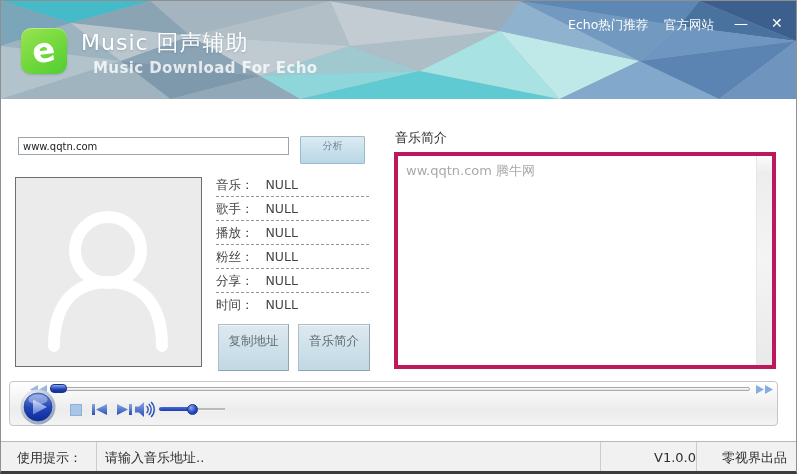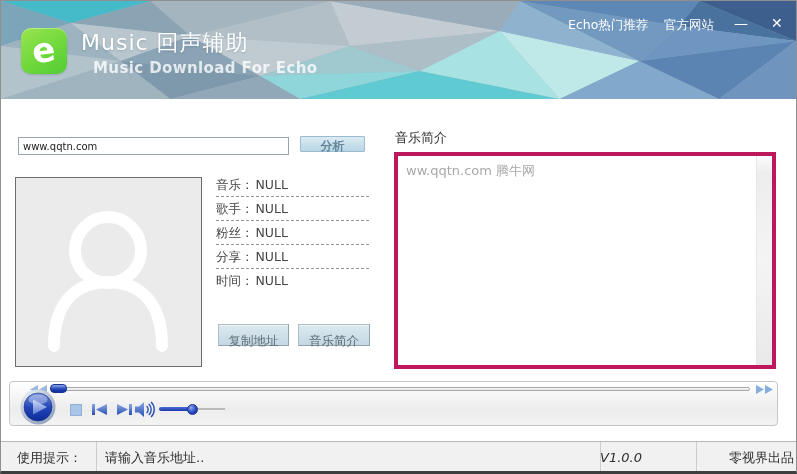--- a/index.html
+++ b/index.html
@@ -19,37 +19,37 @@
   .app-subtitle { position:absolute; left:92px; top:58px; color:rgba(255,255,255,.78); font-size:15px; letter-spacing:.4px; white-space:nowrap;font-weight:bold; }
   .nav-link { position:absolute; top:16px; color:#ffffff; font-size:12.5px; cursor:pointer; white-space:nowrap; }
   .nav-hot { left:567px; } .nav-site { left:663px; }
   .win-btn { position:absolute; top:14px; color:#ffffff; font-size:14px; cursor:pointer; line-height:16px; }
   .btn-min { left:733px; } .btn-close { left:770px; }
 
   
   .url-input { position:absolute; left:17px; top:136px; width:271px; height:18px; border:1px solid #9aa4ab;
                font-size:10px; padding:0 4px; color:#222; box-sizing:border-box; background:#fff; outline:none;
                font-family:"DejaVu Sans","Liberation Sans",sans-serif; }
-  .analyze-btn { position:absolute; left:299px; top:135px; width:65px; height:16px;
+  .analyze-btn { position:absolute; left:299px; top:135px; width:65px; height:28px;
                  background:linear-gradient(#dcebf2,#b9d6e5); border:1px solid #9bbccf; border-radius:1px;
-                 color:#64879c; font-size:12px; text-align:center; line-height:18px; cursor:pointer; box-sizing:border-box;font-weight:bold; }
+                 color:#64879c; font-size:10px; text-align:center; line-height:18px; cursor:pointer; box-sizing:border-box; }
 
   
   .avatar-box { position:absolute; left:14px; top:176px; width:187px; height:190px; background:#ebebeb;
                 border:1px solid #6e6e6e; box-sizing:border-box; }
   .avatar-box svg { position:absolute; left:0; top:0; }
 
   
   .info-col { position:absolute; left:215px; top:172px; width:153px; }
   .info-row { height:23px; line-height:23px; font-size:12.5px; color:#454545; border-bottom:1px dashed #979797; white-space:nowrap; }
   .info-row.last { border-bottom:none; }
-  .info-row .lab { margin-right:2px;text-align:center; }
-
-  
-  .action-btn { position:absolute; top:323px; height:22px; background:linear-gradient(#dde9ef,#c2d8e4);
+  .info-row .lab { margin-right:12px;text-align:center; }
+
+  
+  .action-btn { position:absolute; top:323px; height:47px; background:linear-gradient(#dde9ef,#c2d8e4);
                 border:1px solid #aebfc8; border-right-color:#93a5af; border-bottom-color:#93a5af;
                 color:#5e6b72; font-size:12.5px; text-align:center; line-height:31px; cursor:pointer;
                 box-shadow:inset 0 1px 0 #eef5f8; box-sizing:border-box; }
   .copy-btn { left:217px; width:71px; }
   .download-btn { left:297px; width:72px; }
 
   
   .intro-title { position:absolute; left:394px; top:128px; font-size:13px; color:#2d2d2d; }
   .intro-box { position:absolute; left:393px; top:151px; width:382px; height:217px; background:#fff;
                border:4px solid #be185d; box-sizing:border-box; }
@@ -76,22 +76,22 @@
   .vol-fill  { position:absolute; left:0; top:5px; width:34px; height:4px; background:linear-gradient(#4a6cd4,#1c3cae); border-radius:2px; }
   .vol-thumb { position:absolute; left:28px; top:2px; width:11px; height:11px; border-radius:50%;
                background:radial-gradient(circle at 35% 30%, #8fa9ea, #2a4ac0 55%, #12309c); border:1px solid #1a3590; box-sizing:border-box; }
 
   
   .statusbar { position:absolute; left:0; right:0; top:440px; height:31px; background:#f1f1f1;
                border-top:1px solid #b9b9b9; font-size:13px; color:#2e2e2e; }
   .statusbar .txt { position:absolute; top:0; line-height:31px; white-space:nowrap; }
   .hint-label { left:16px; }
   .hint-text { left:104px; }
-  .version { left:599px; width:96px; text-align:left;font-style:italic; }
-  .publisher { left:721px; right:2px; text-align:right;font-family:Liberation Serif, serif; }
+  .version { left:599px; width:96px; text-align:right; }
+  .publisher { left:721px; right:2px; text-align:left;font-family:Liberation Serif, serif; }
   .sep { position:absolute; top:0; width:1px; height:100%; background:#cccccc; }
   .sep1 { left:95px; } .sep2 { left:599px; } .sep3 { left:695px; }
 </style>
 </head>
 <body>
 
 <div class="window">
 
   <div class="header">
     <svg class="bg" viewBox="0 0 797 98" preserveAspectRatio="none">
@@ -144,20 +144,21 @@
   <div class="avatar-box">
     <svg width="185" height="188" viewBox="0 0 185 188">
       <circle cx="92" cy="72" r="33" fill="none" stroke="#ffffff" stroke-width="12"></circle>
       <path d="M38 168 C38 118 66 104 92 104 C118 104 146 118 146 168" fill="none" stroke="#ffffff" stroke-width="12" stroke-linecap="round"></path>
     </svg>
   </div>
 
   <div class="info-col">
     <div class="info-row"><span class="lab">音乐：</span><span>NULL</span></div>
     <div class="info-row"><span class="lab">歌手：</span><span>NULL</span></div>
+    <div class="info-row"><span class="lab">播放：</span><span>NULL</span></div>
     <div class="info-row"><span class="lab">粉丝：</span><span>NULL</span></div>
     <div class="info-row"><span class="lab">分享：</span><span>NULL</span></div>
     <div class="info-row last"><span class="lab">时间：</span><span>NULL</span></div>
   </div>
 
   <div class="action-btn copy-btn">复制地址</div>
   <div class="action-btn download-btn">音乐简介</div>
 
   <div class="intro-title">音乐简介</div>
   <div class="intro-box">

